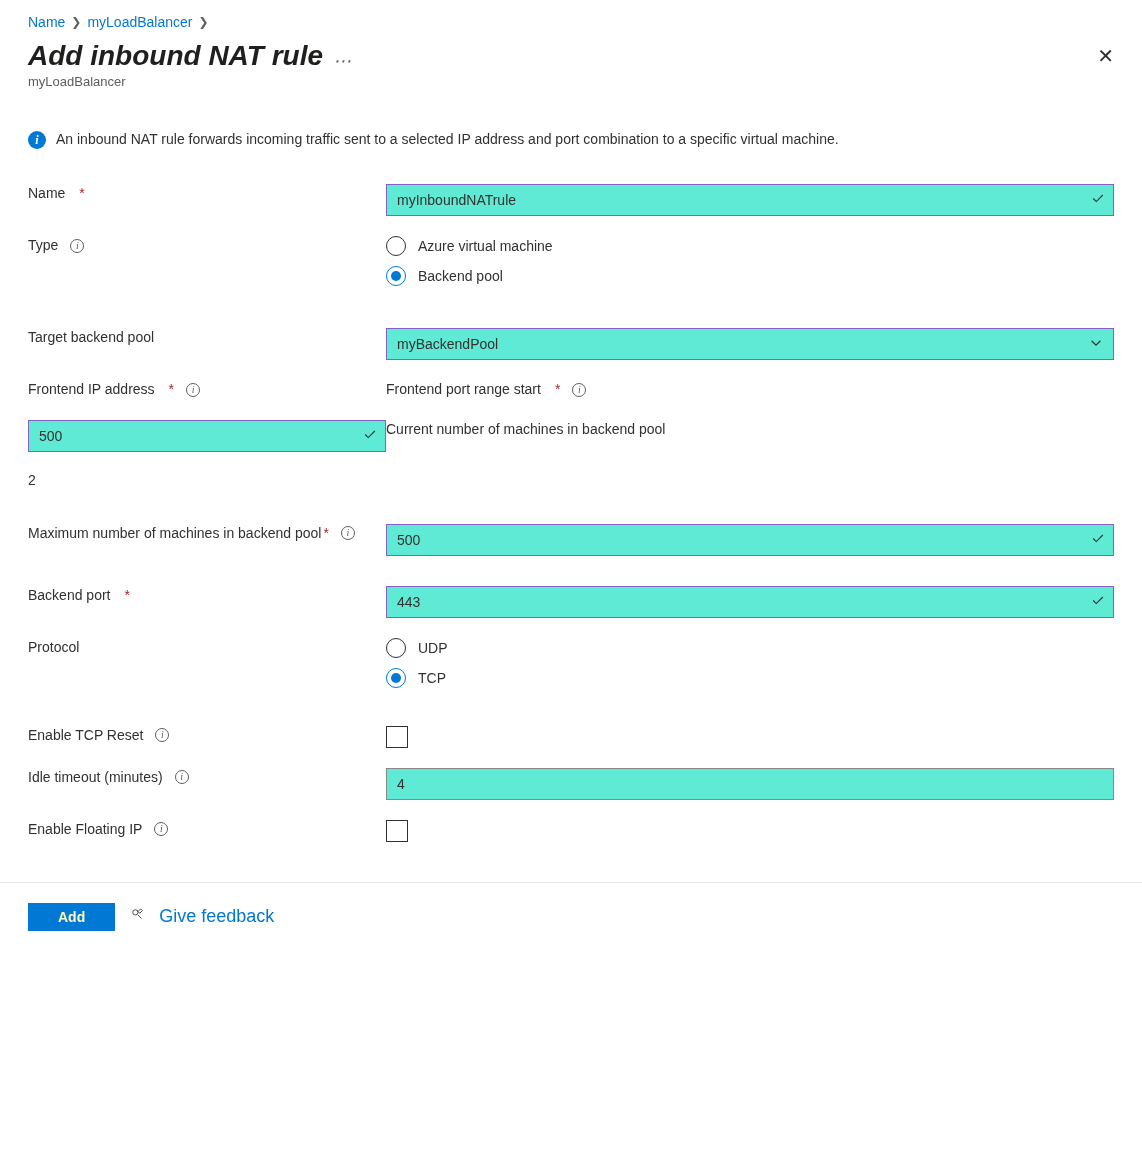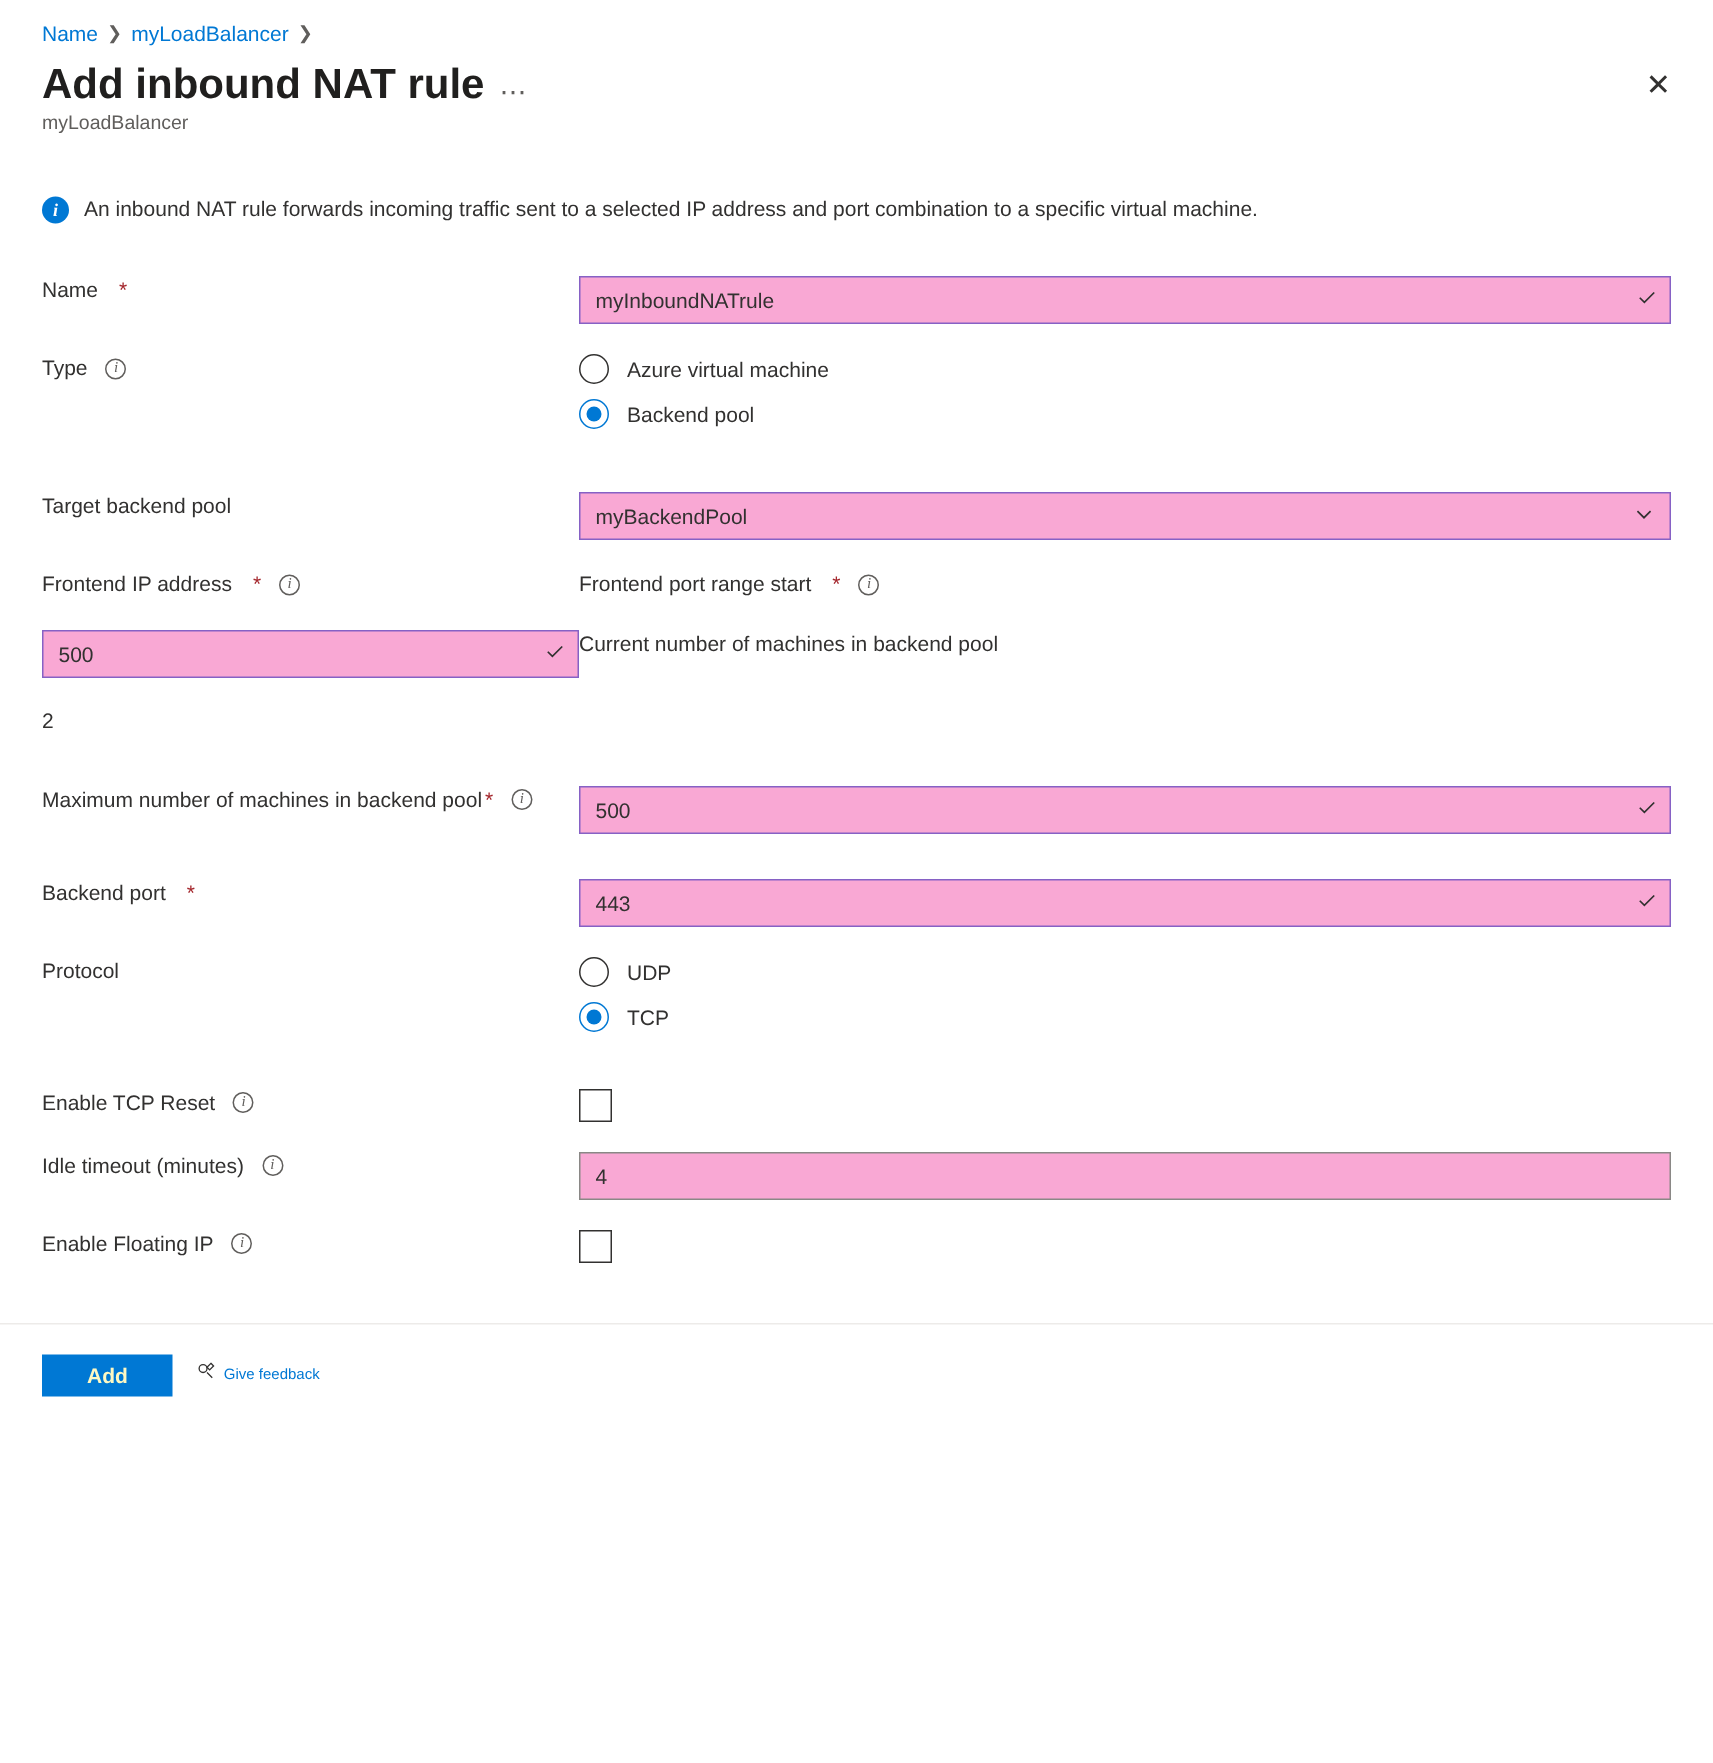--- a/index.html
+++ b/index.html
@@ -29,21 +29,21 @@
   }
   .chev {
     color: #605e5c;
     font-size: 12px;
   }
   .header-row {
     display: flex;
     align-items: flex-start;
     justify-content: space-between;
   }
-  .header-left { display: flex; align-items: flex-end; gap: 10px;}
+  .header-left { display: flex; align-items: flex-end; gap: 10px; font-style: italic;}
   h1.page-title {
     font-size: 28px;
     font-weight: 600;
     margin: 0;
     color: #201f1e;
   }
   .dots {
     font-size: 18px;
     letter-spacing: 1px;
     color: #605e5c;
@@ -101,21 +101,21 @@
   }
   .input, .select {
     width: 100%;
     height: 32px;
     border: 1px solid #8a8886;
     padding: 0 50px 0 10px;
     font-size: 14px;
     color: #323130;
     position: relative;
     display:flex; align-items:center;
-    background:#f9a8d4;
+    background:#5eead4;
   }
   .valid { border-color: #8661c5; }
   .check-icon {
     position:absolute; right:8px; top:50%; transform:translateY(-50%);
     color:#323130;
   }
   .chev-down {
     position:absolute; right:10px; top:50%; transform:translateY(-50%);
     color:#323130;
   }
@@ -137,22 +137,22 @@
     border-top:1px solid #edebe9;
     margin-top: 30px;
     padding: 20px 28px;
     display:flex; align-items:center; gap:16px;
   }
   .add-btn {
     background:#0078d4; color:#fef9c3; border:none; padding:6px 30px;
     font-size:14px; font-weight:600; cursor:pointer;
   }
   .feedback {
-    display:flex; align-items:center; gap:4px; color:#0078d4; cursor:pointer;
-    font-size:10px;
+    display:flex; align-items:center; gap:14px; color:#0078d4; cursor:pointer;
+    font-size:18px;
   }
   .feedback-icon { font-size:14px; color:#323130; }
   svg.ico { width:14px; height:14px; }
 </style>
 </head>
 <body>
 
 <div class="content">
 
   <nav class="breadcrumb">

